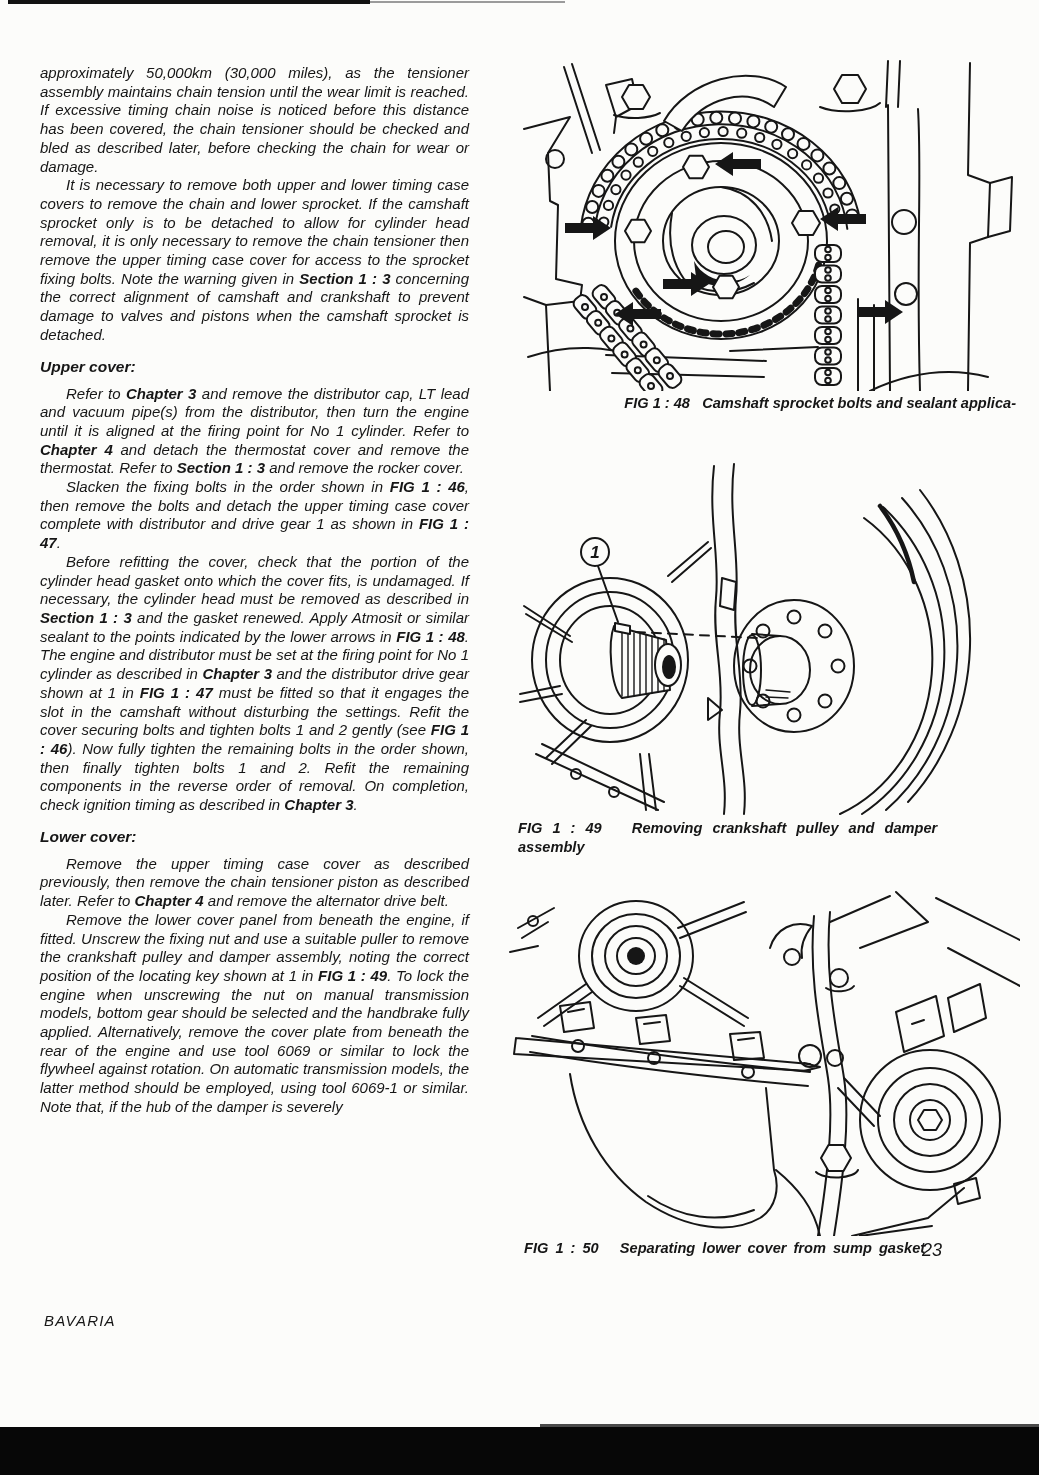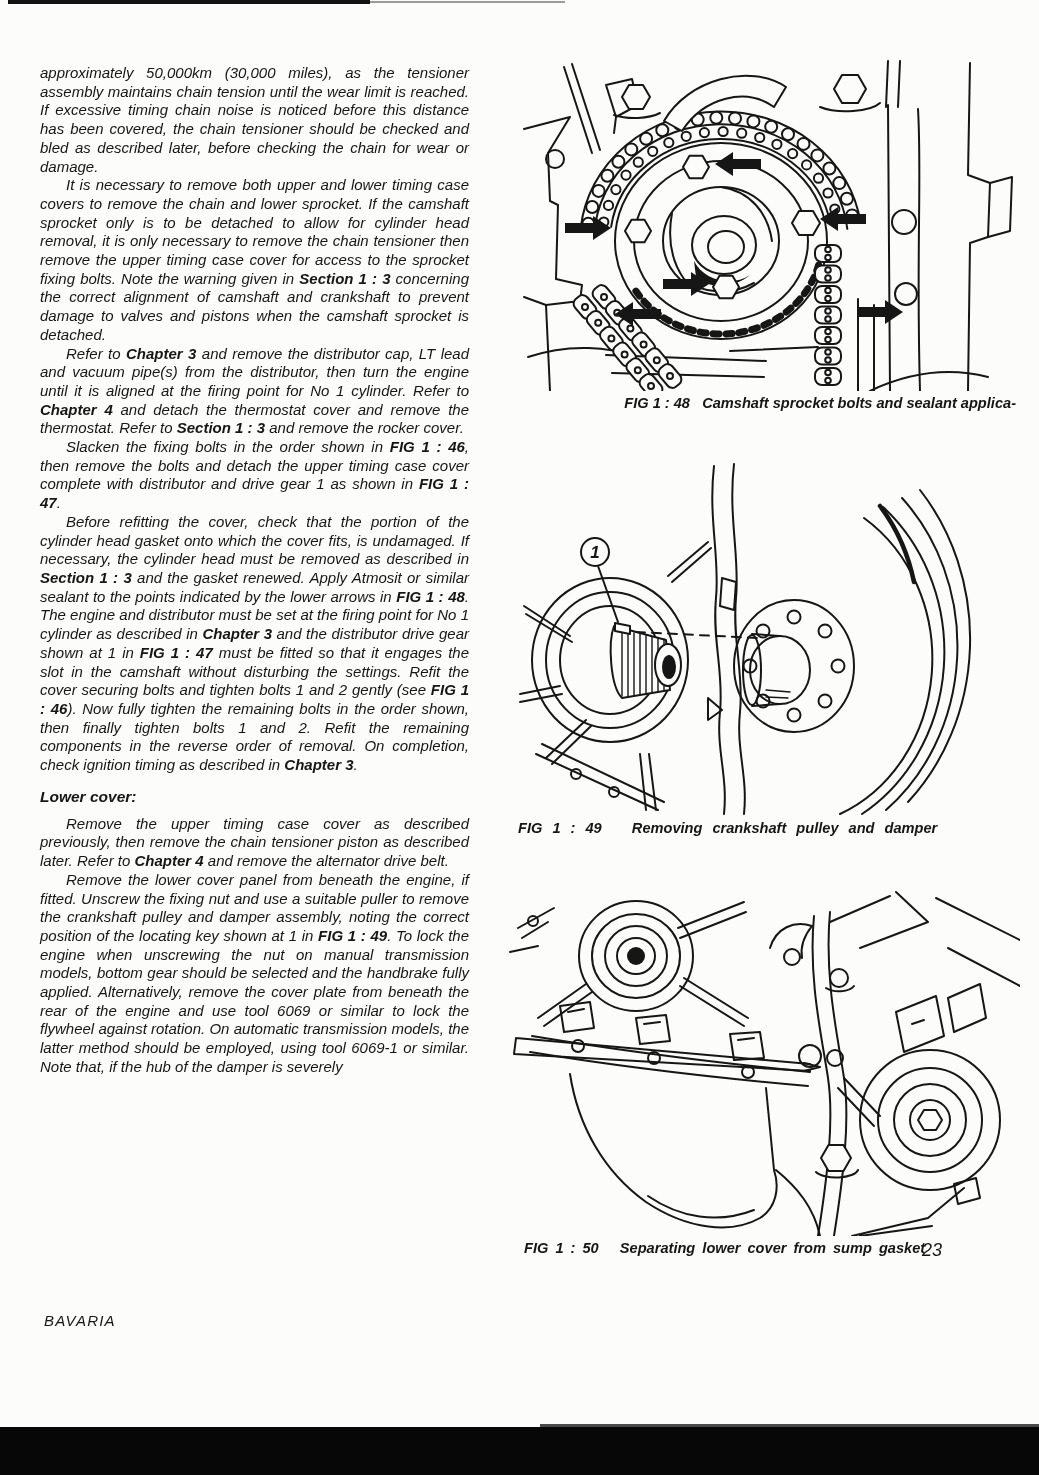--- a/index.html
+++ b/index.html
@@ -43,20 +43,21 @@
 <body>
 
 <div class="page">
 
   <div class="top-rule"></div>
   <div class="top-rule-faint"></div>
 
   <div class="leftcol">
       <p class=""><span>approximately 50,000km (30,000 miles), as the tensioner assembly maintains chain tension until the wear limit is reached. If excessive timing chain noise is noticed before this distance has been covered, the chain tensioner should be checked and bled as described later, before checking the chain for wear or damage.</span></p>
       <p class="indent"><span>It is necessary to remove both upper and lower timing case covers to remove the chain and lower sprocket. If the camshaft sprocket only is to be detached to allow for cylinder head removal, it is only necessary to remove the chain tensioner then remove the upper timing case cover for access to the sprocket fixing bolts. Note the warning given in </span><b>Section 1 : 3</b><span> concerning the correct alignment of camshaft and crankshaft to prevent damage to valves and pistons when the camshaft sprocket is detached.</span></p>
+      <h4>Upper cover:</h4>
       <p class="indent"><span>Refer to </span><b>Chapter 3</b><span> and remove the distributor cap, LT lead and vacuum pipe(s) from the distributor, then turn the engine until it is aligned at the firing point for No 1 cylinder. Refer to </span><b>Chapter 4</b><span> and detach the thermostat cover and remove the thermostat. Refer to </span><b>Section 1 : 3</b><span> and remove the rocker cover.</span></p>
       <p class="indent"><span>Slacken the fixing bolts in the order shown in </span><b>FIG 1 : 46</b><span>, then remove the bolts and detach the upper timing case cover complete with distributor and drive gear 1 as shown in </span><b>FIG 1 : 47</b><span>.</span></p>
       <p class="indent"><span>Before refitting the cover, check that the portion of the cylinder head gasket onto which the cover fits, is undamaged. If necessary, the cylinder head must be removed as described in </span><b>Section 1 : 3</b><span> and the gasket renewed. Apply Atmosit or similar sealant to the points indicated by the lower arrows in </span><b>FIG 1 : 48</b><span>. The engine and distributor must be set at the firing point for No 1 cylinder as described in </span><b>Chapter 3</b><span> and the distributor drive gear shown at 1 in </span><b>FIG 1 : 47</b><span> must be fitted so that it engages the slot in the camshaft without disturbing the settings. Refit the cover securing bolts and tighten bolts 1 and 2 gently (see </span><b>FIG 1 : 46</b><span>). Now fully tighten the remaining bolts in the order shown, then finally tighten bolts 1 and 2. Refit the remaining components in the reverse order of removal. On completion, check ignition timing as described in </span><b>Chapter 3</b><span>.</span></p>
       <h4>Lower cover:</h4>
       <p class="indent"><span>Remove the upper timing case cover as described previously, then remove the chain tensioner piston as described later. Refer to </span><b>Chapter 4</b><span> and remove the alternator drive belt.</span></p>
       <p class="indent"><span>Remove the lower cover panel from beneath the engine, if fitted. Unscrew the fixing nut and use a suitable puller to remove the crankshaft pulley and damper assembly, noting the correct position of the locating key shown at 1 in </span><b>FIG 1 : 49</b><span>. To lock the engine when unscrewing the nut on manual transmission models, bottom gear should be selected and the handbrake fully applied. Alternatively, remove the cover plate from beneath the rear of the engine and use tool 6069 or similar to lock the flywheel against rotation. On automatic transmission models, the latter method should be employed, using tool 6069-1 or similar. Note that, if the hub of the damper is severely</span></p>
     </div>
 
   <div class="fig" style="left:518px;top:55px;width:498px;text-align:right;">
     <svg width="498" height="336" viewBox="0 0 498 336">
@@ -263,20 +264,21 @@
         <path d="M346 60 A150 168 0 0 1 322 356"></path>
         <path d="M365 49 A168 188 0 0 1 344 356"></path>
         <path d="M384 40 A186 208 0 0 1 368 352"></path>
         <path d="M402 32 A202 226 0 0 1 390 344"></path>
         <path d="M362 48 A160 180 0 0 1 396 124" style="stroke-width:4.5"></path>
       </g>
       <text class="balloon-num" x="77" y="100">1</text>
     </svg>
     <div class="caption">
       <div class="just">FIG 1 : 49&nbsp;&nbsp;&nbsp;Removing crankshaft pulley and damper</div>
+      <div>assembly</div>
     </div>
   </div>
 
   <div class="fig" style="left:508px;top:888px;width:512px;">
     <svg width="512" height="348" viewBox="0 0 512 348">
       <g class="ln">
 
         <path d="M10 40 L46 20 M14 50 L40 34 M2 64 L30 58"></path>
         <circle cx="25" cy="33" r="5"></circle>
 

